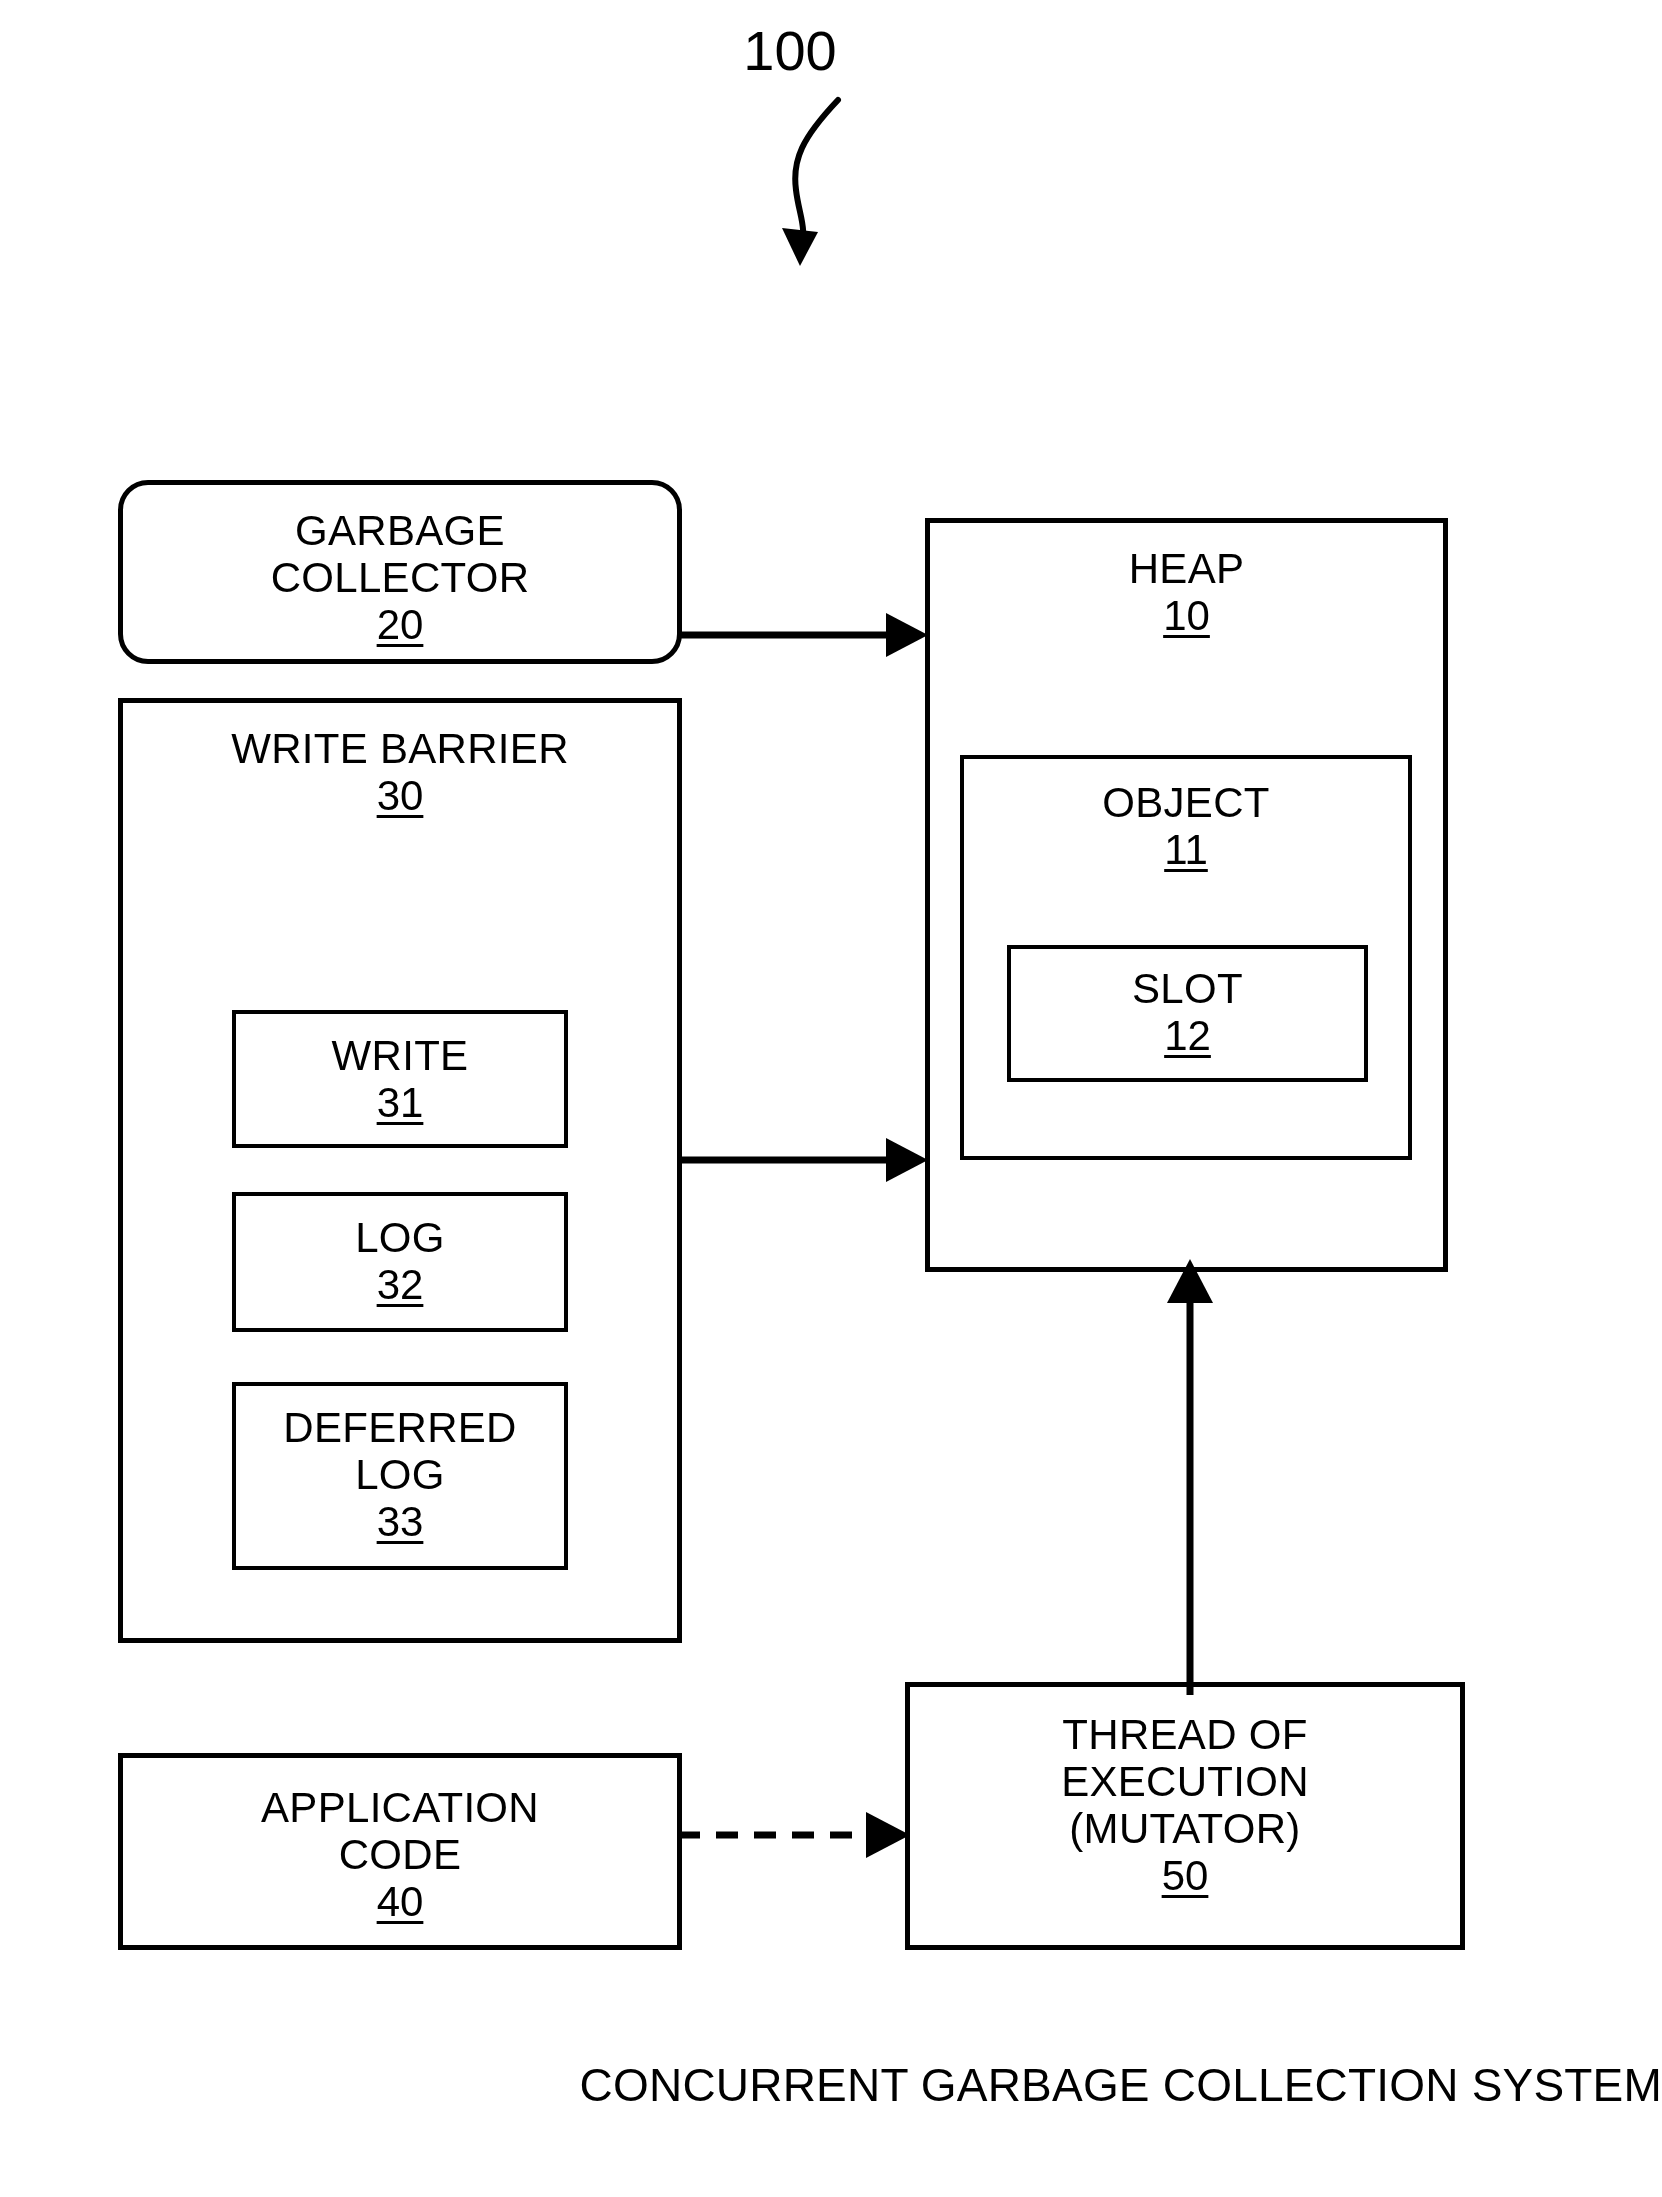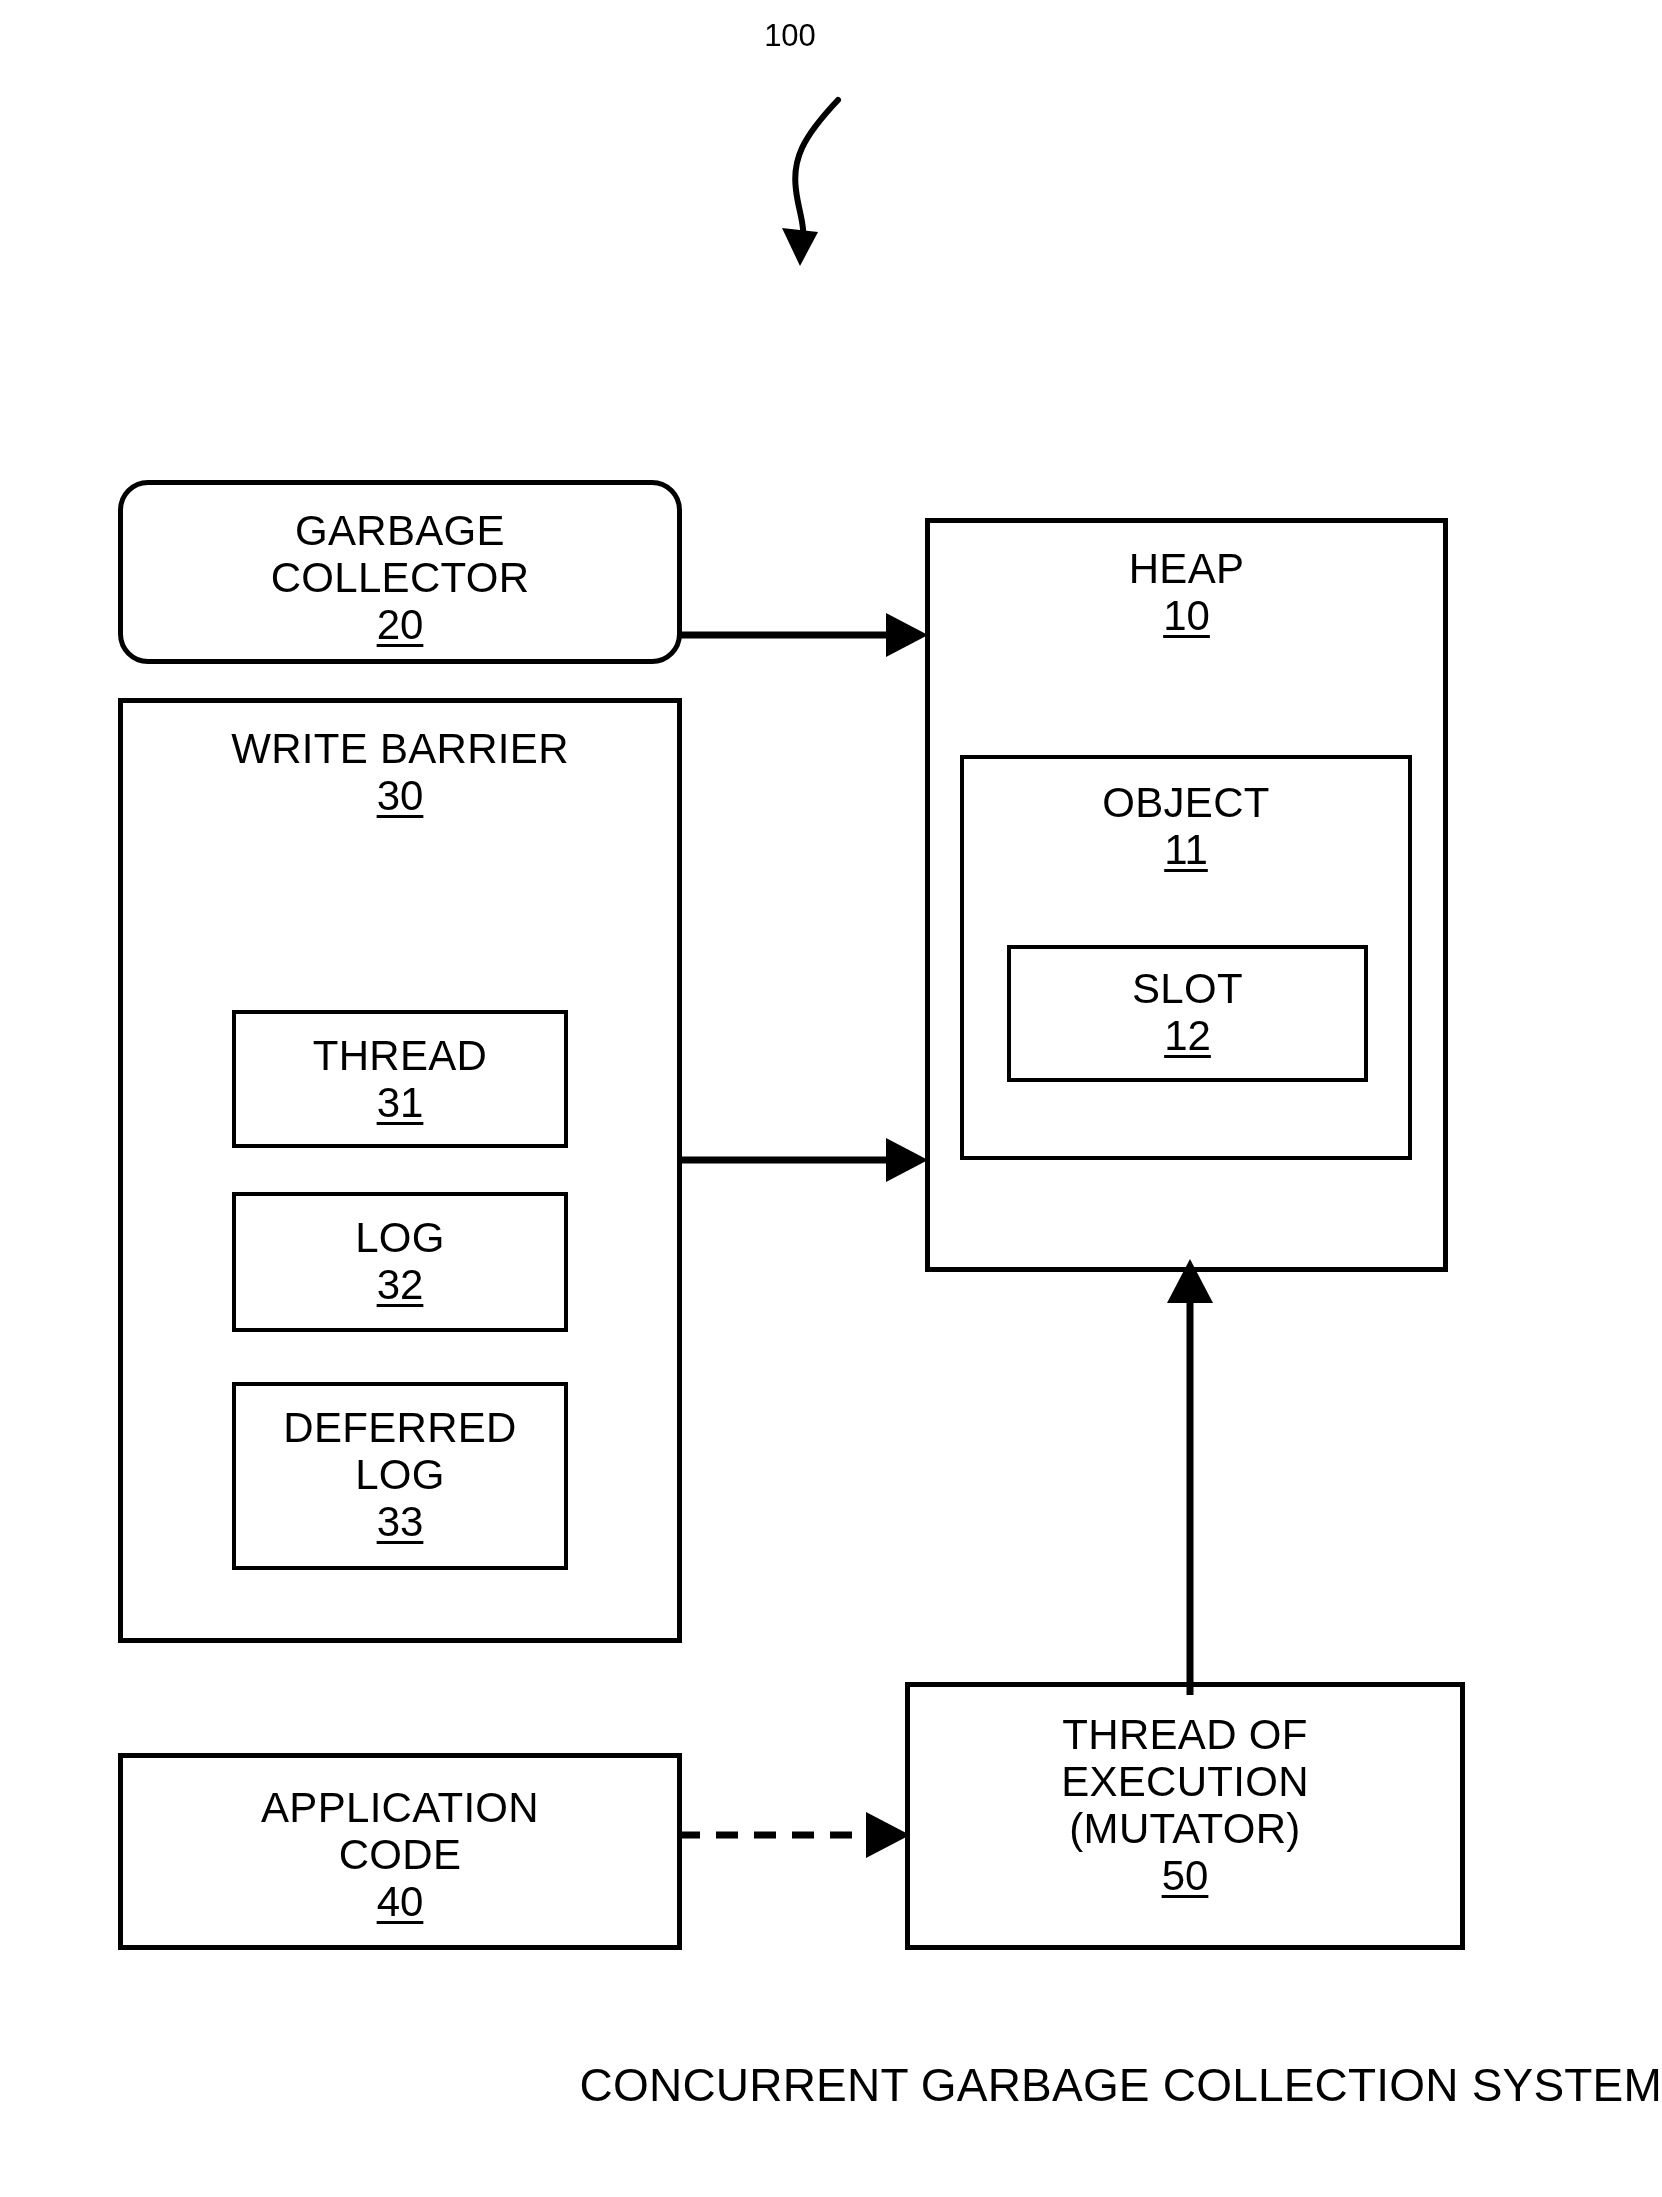--- a/index.html
+++ b/index.html
@@ -55,21 +55,21 @@
 
   .box-inner { border-width: 4px; }
 
   
   #ref-100 {
     position: absolute;
     left: 700px;
     top: 18px;
     width: 180px;
     text-align: center;
-    font-size: 31px;
+    font-size: 56px;
   }
   #ref-100-arrow {
     position: absolute;
     left: 730px;
     top: 90px;
     width: 140px;
     height: 180px;
   }
 
   
@@ -109,21 +109,21 @@
 COLLECTOR</div>
     <div class="box-ref">20</div>
   </div>
 
   <div class="box" id="box-wb">
     <div class="box-label">WRITE BARRIER</div>
     <div class="box-ref">30</div>
   </div>
 
   <div class="box box-inner" id="box-bitmap">
-    <div class="box-label">THREAD</div>
+    <div class="box-label">WRITE</div>
     <div class="box-ref">31</div>
   </div>
 
   <div class="box box-inner" id="box-log">
     <div class="box-label">LOG</div>
     <div class="box-ref">32</div>
   </div>
 
   <div class="box box-inner" id="box-dlog">
     <div class="box-label">DEFERRED

